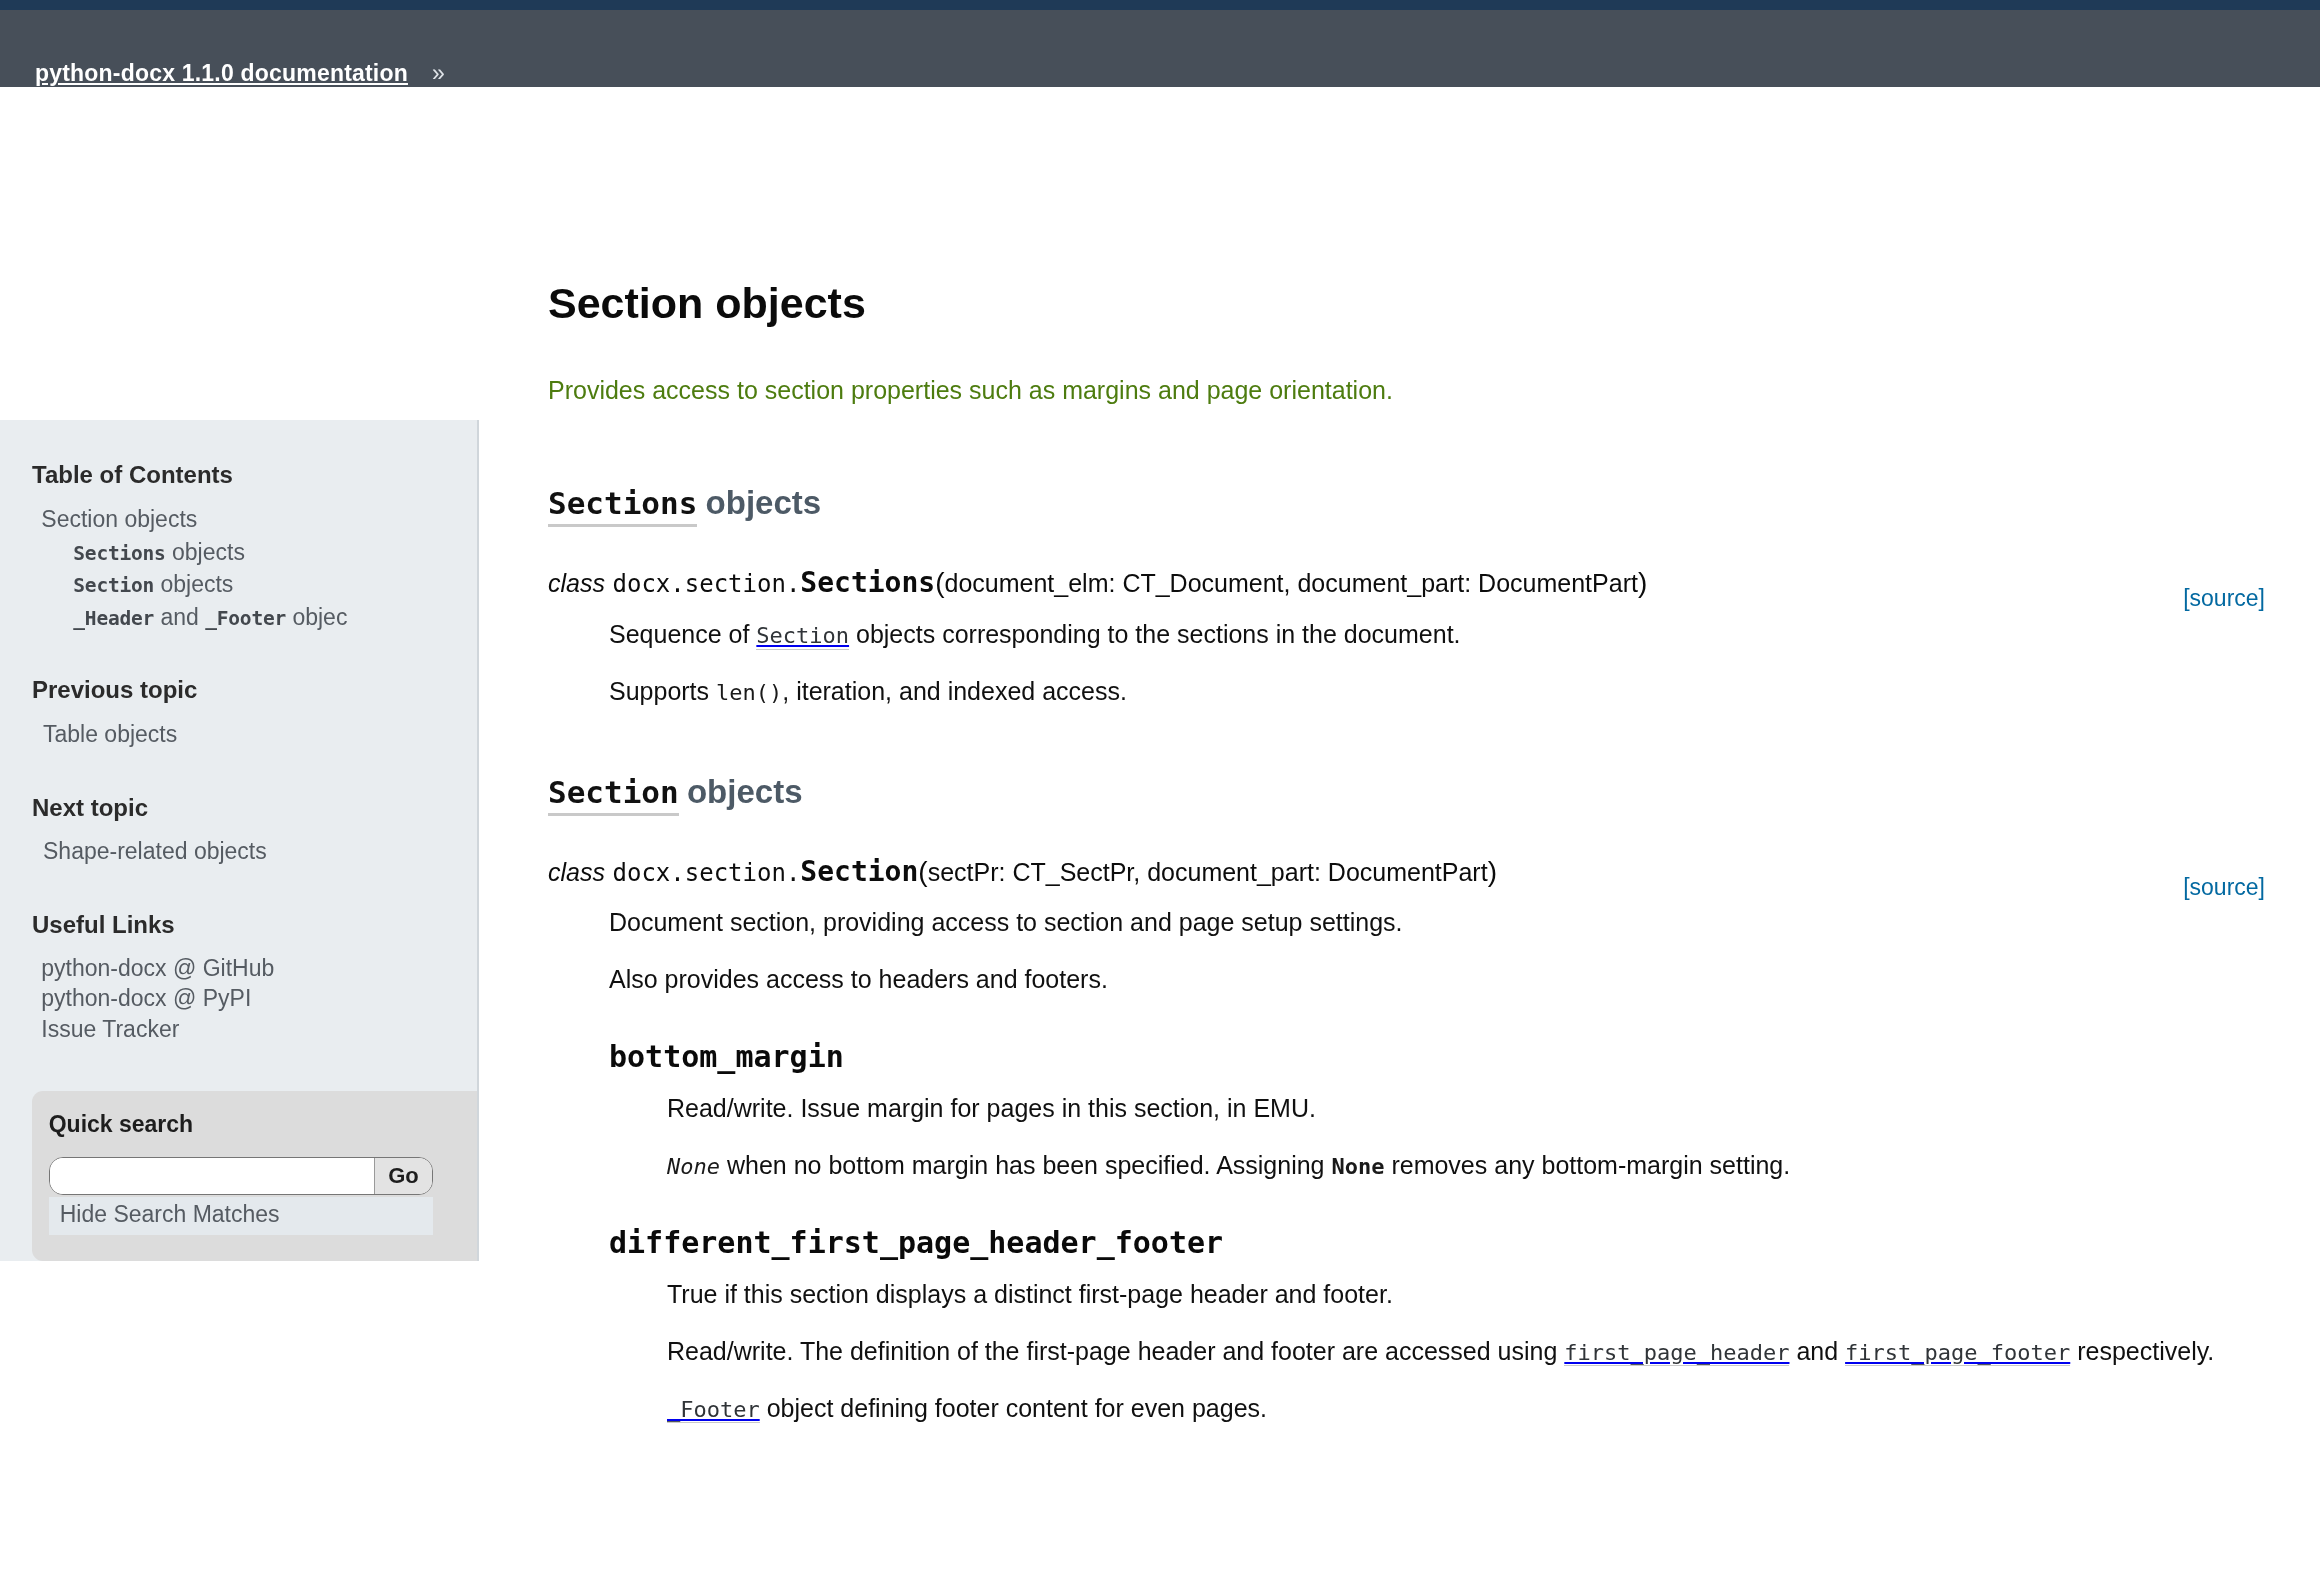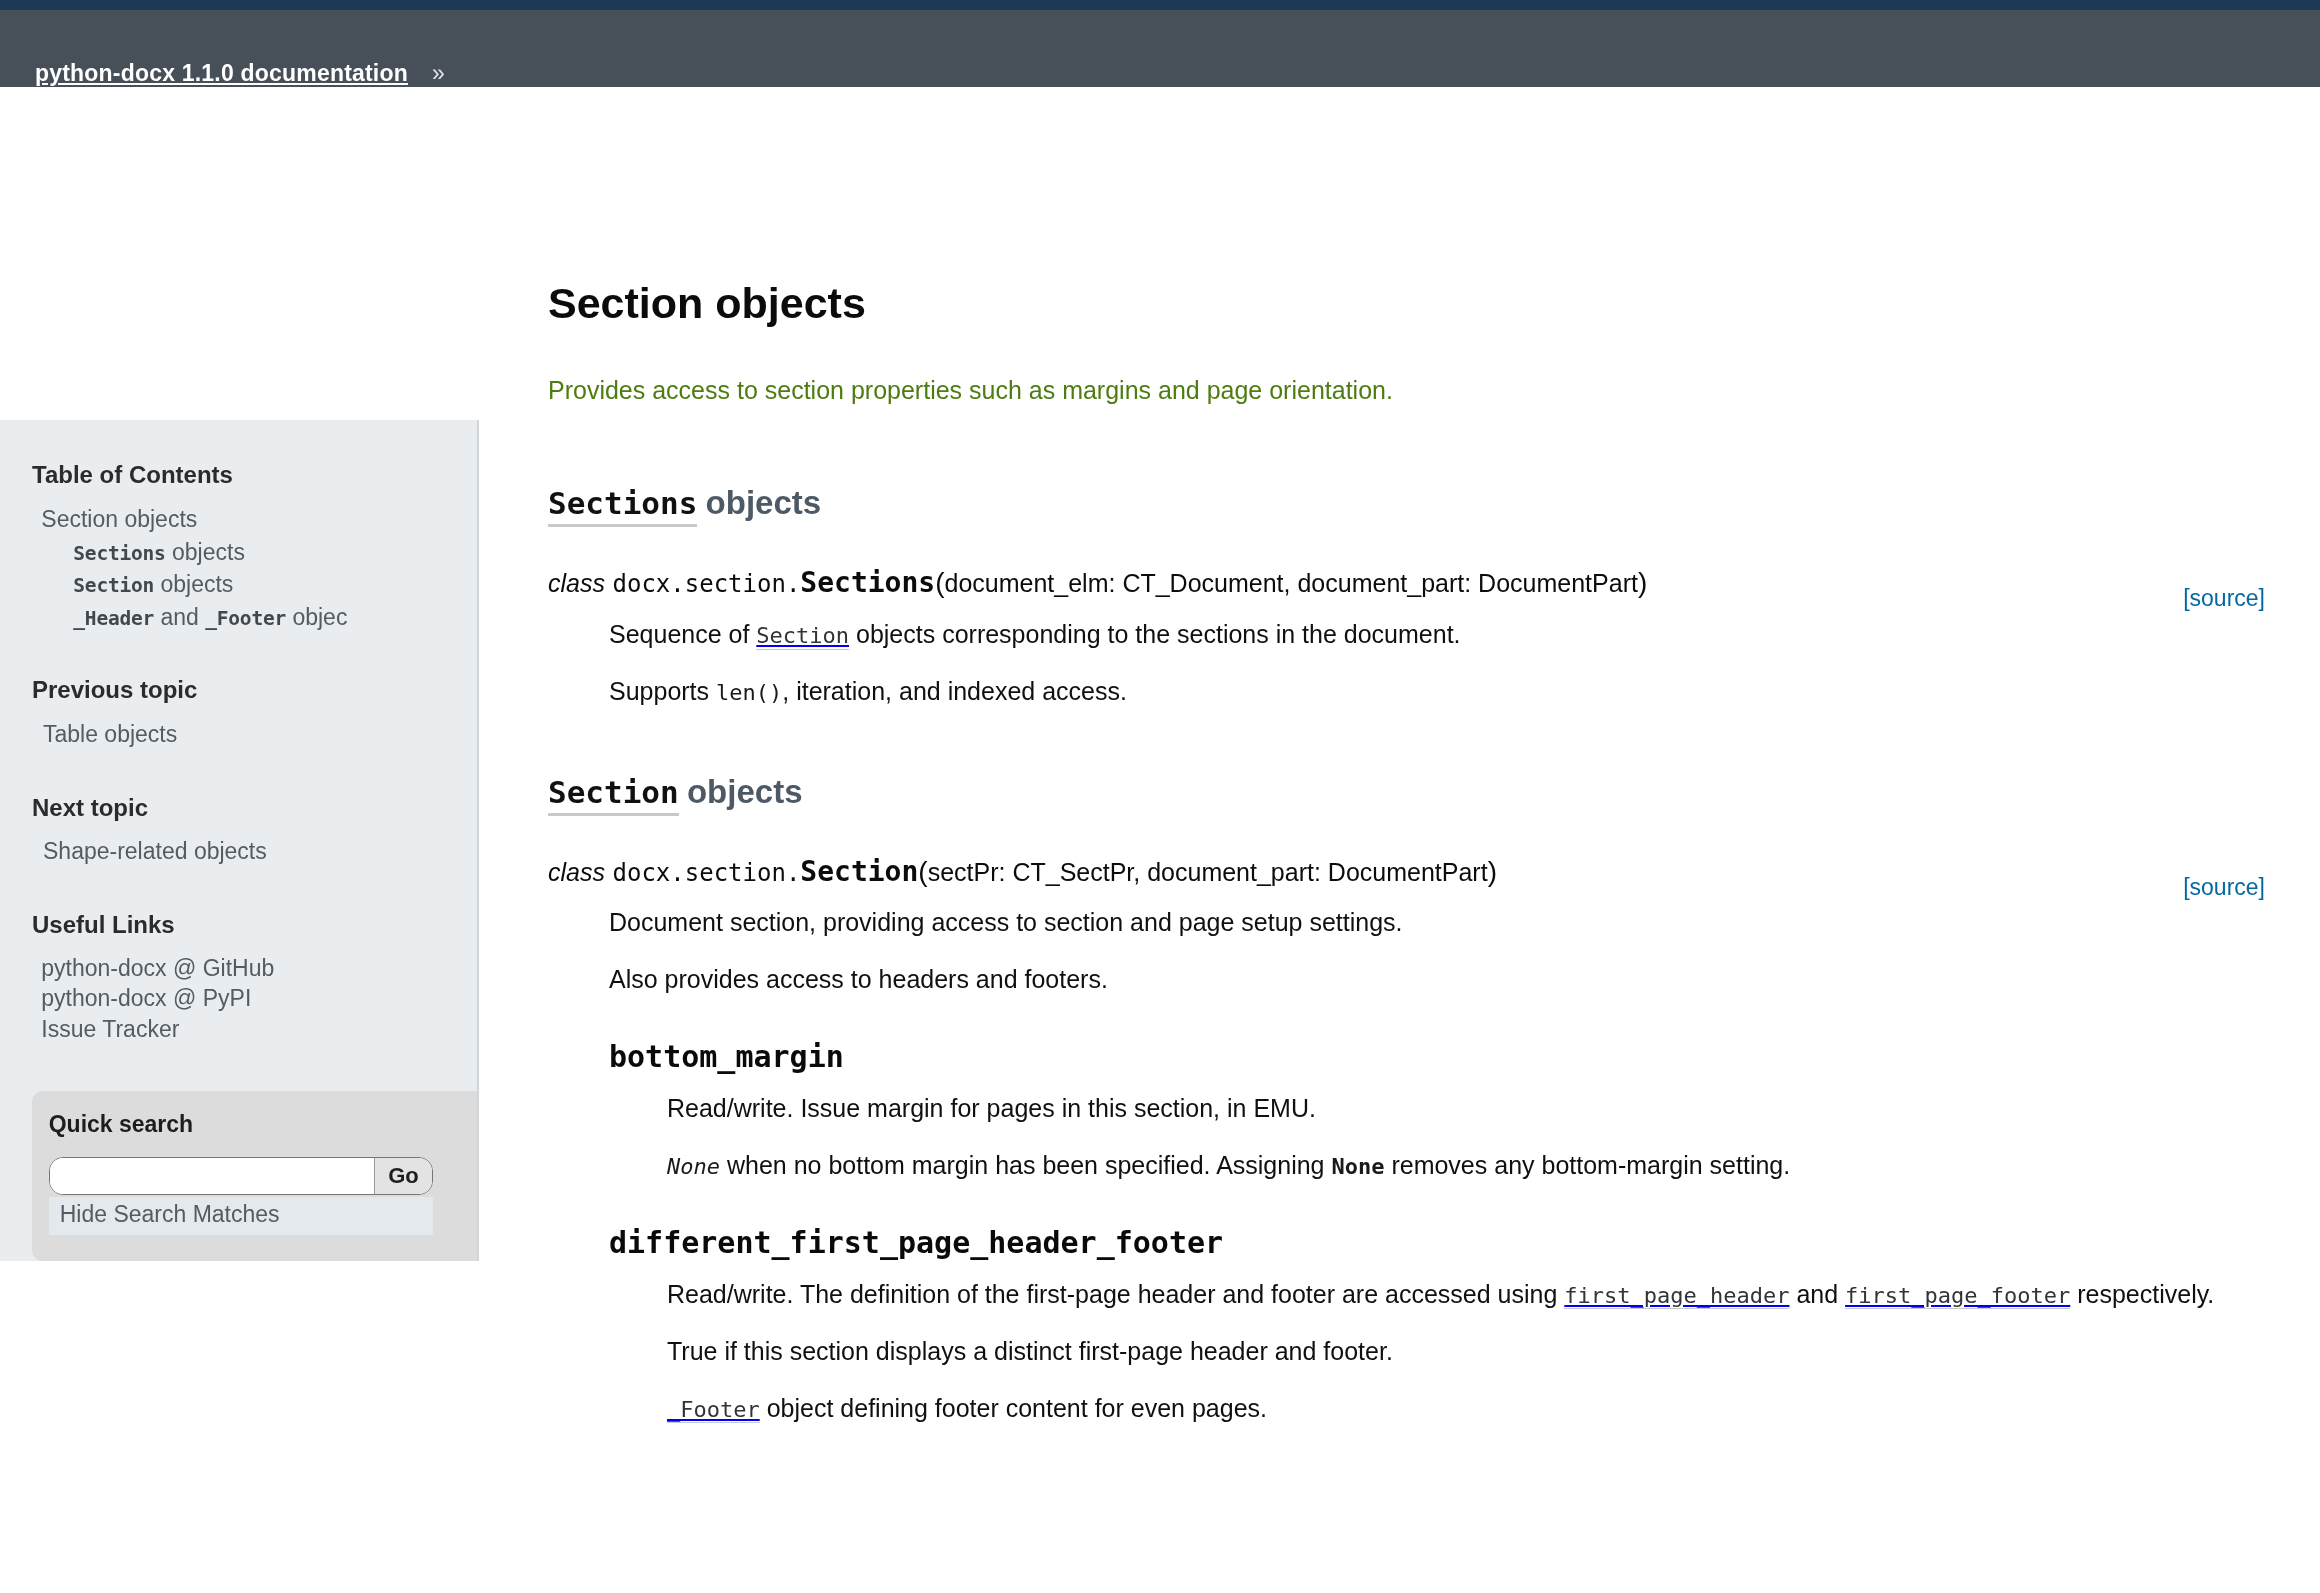--- a/index.html
+++ b/index.html
@@ -371,22 +371,22 @@
       <div class="attr-name">bottom_margin</div>
       <div class="attr-body">
         <p>Read/write. Issue margin for pages in this section, in EMU.</p>
         <p><code class="c ital">None</code><span> when no bottom margin has been specified. Assigning </span><code class="c bold">None</code><span> removes any bottom-margin setting.</span></p>
       </div>
     </div>
 
     <div class="attr-block">
       <div class="attr-name">different_first_page_header_footer</div>
       <div class="attr-body">
+        <p>True if this section displays a distinct first-page header and footer.</p>
         <p><span>Read/write. The definition of the first-page header and footer are accessed using </span><a href="#"><code class="clink">first_page_header</code></a><span> and </span><a href="#"><code class="clink">first_page_footer</code></a><span> respectively.</span></p>
-        <p>True if this section displays a distinct first-page header and footer.</p>
       </div>
     </div>
 
     <div class="attr-block">
       <div class="attr-body">
         <p><a href="#"><code class="clink">_Footer</code></a><span> object defining footer content for even pages.</span></p>
       </div>
     </div>
 
   </div>

